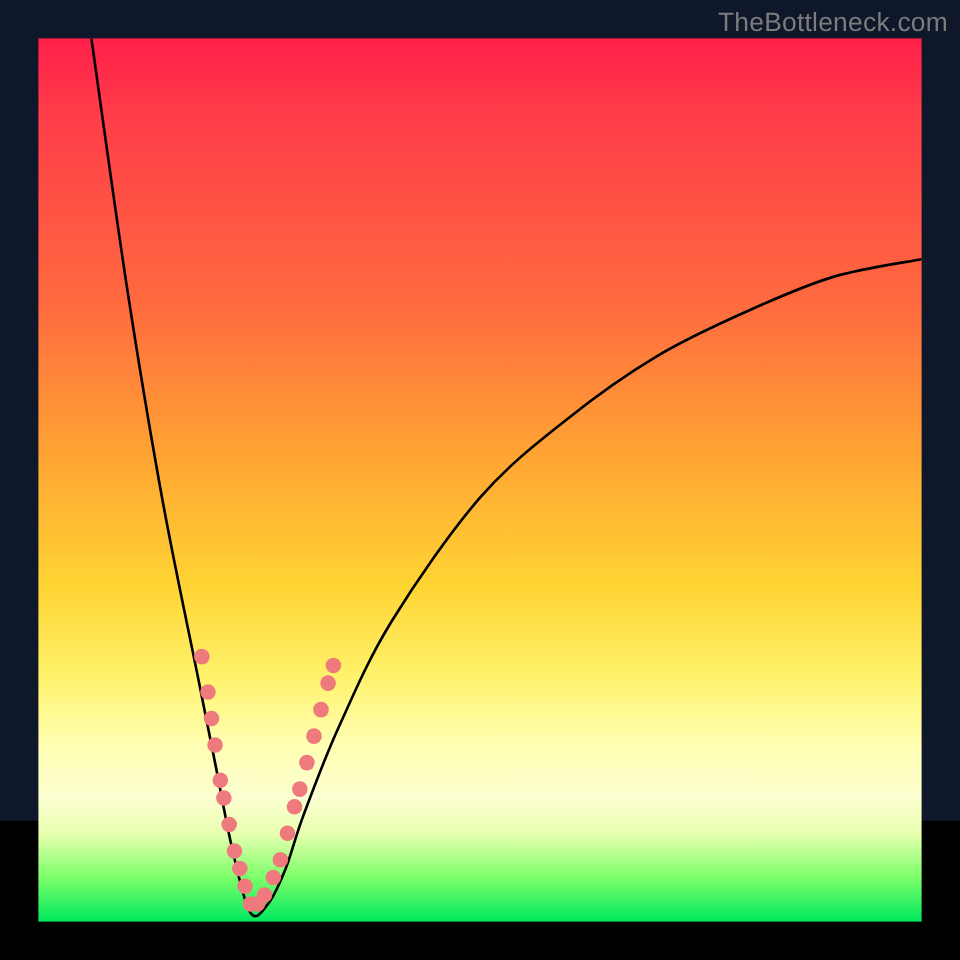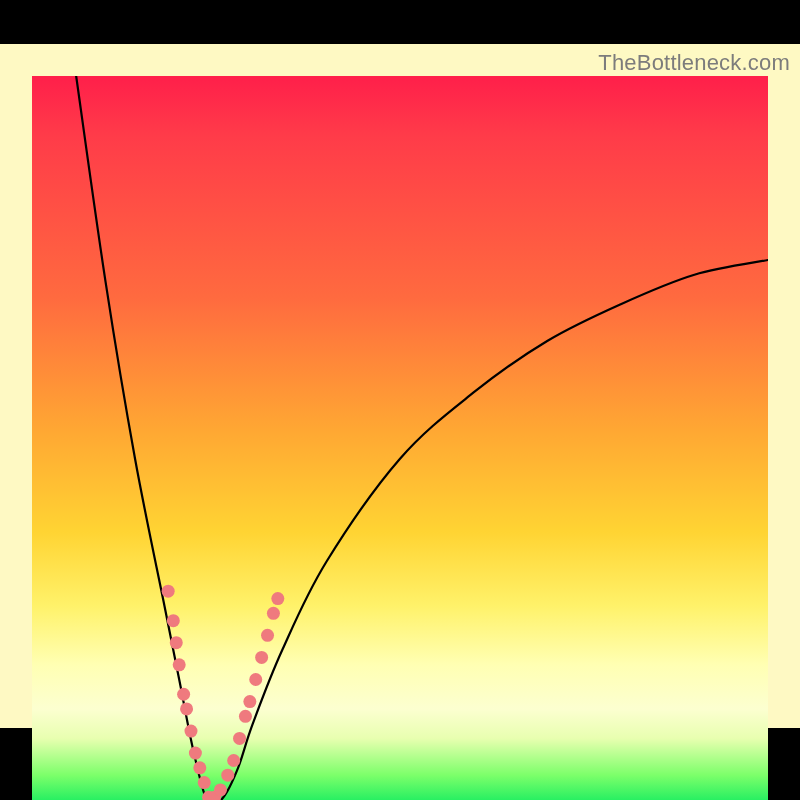--- a/index.html
+++ b/index.html
@@ -10,22 +10,21 @@
     overflow: hidden;
     background: #000;
     font-family: Arial, Helvetica, sans-serif;
   }
   .frame {
     position: absolute;
     left: 0;
     top: 0;
     width: 800px;
     height: 684px;
-    background: #fef9c3;
-    margin-top: 44px;
+    background: #0f172a;
   }
   .plot-area {
     position: absolute;
     left: 32px;
     top: 32px;
     width: 736px;
     height: 736px;
     
     background: linear-gradient(
       to bottom,

